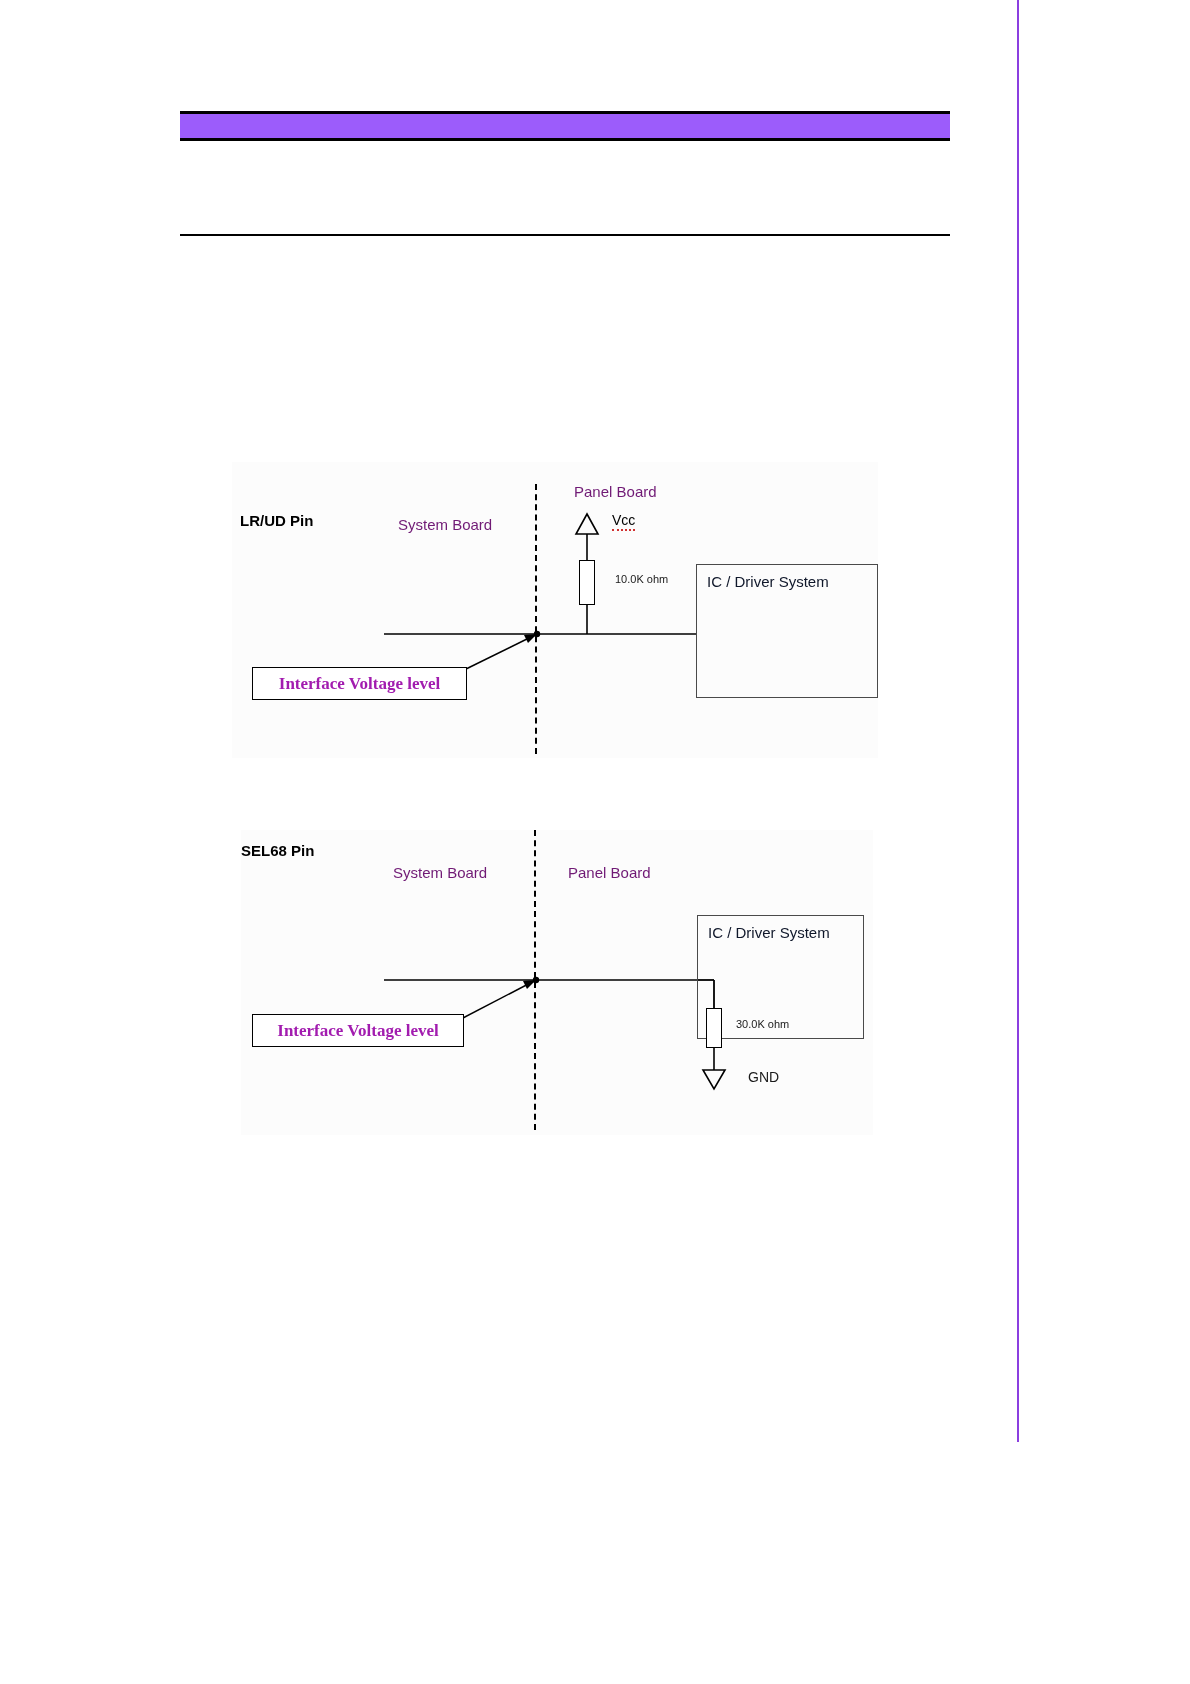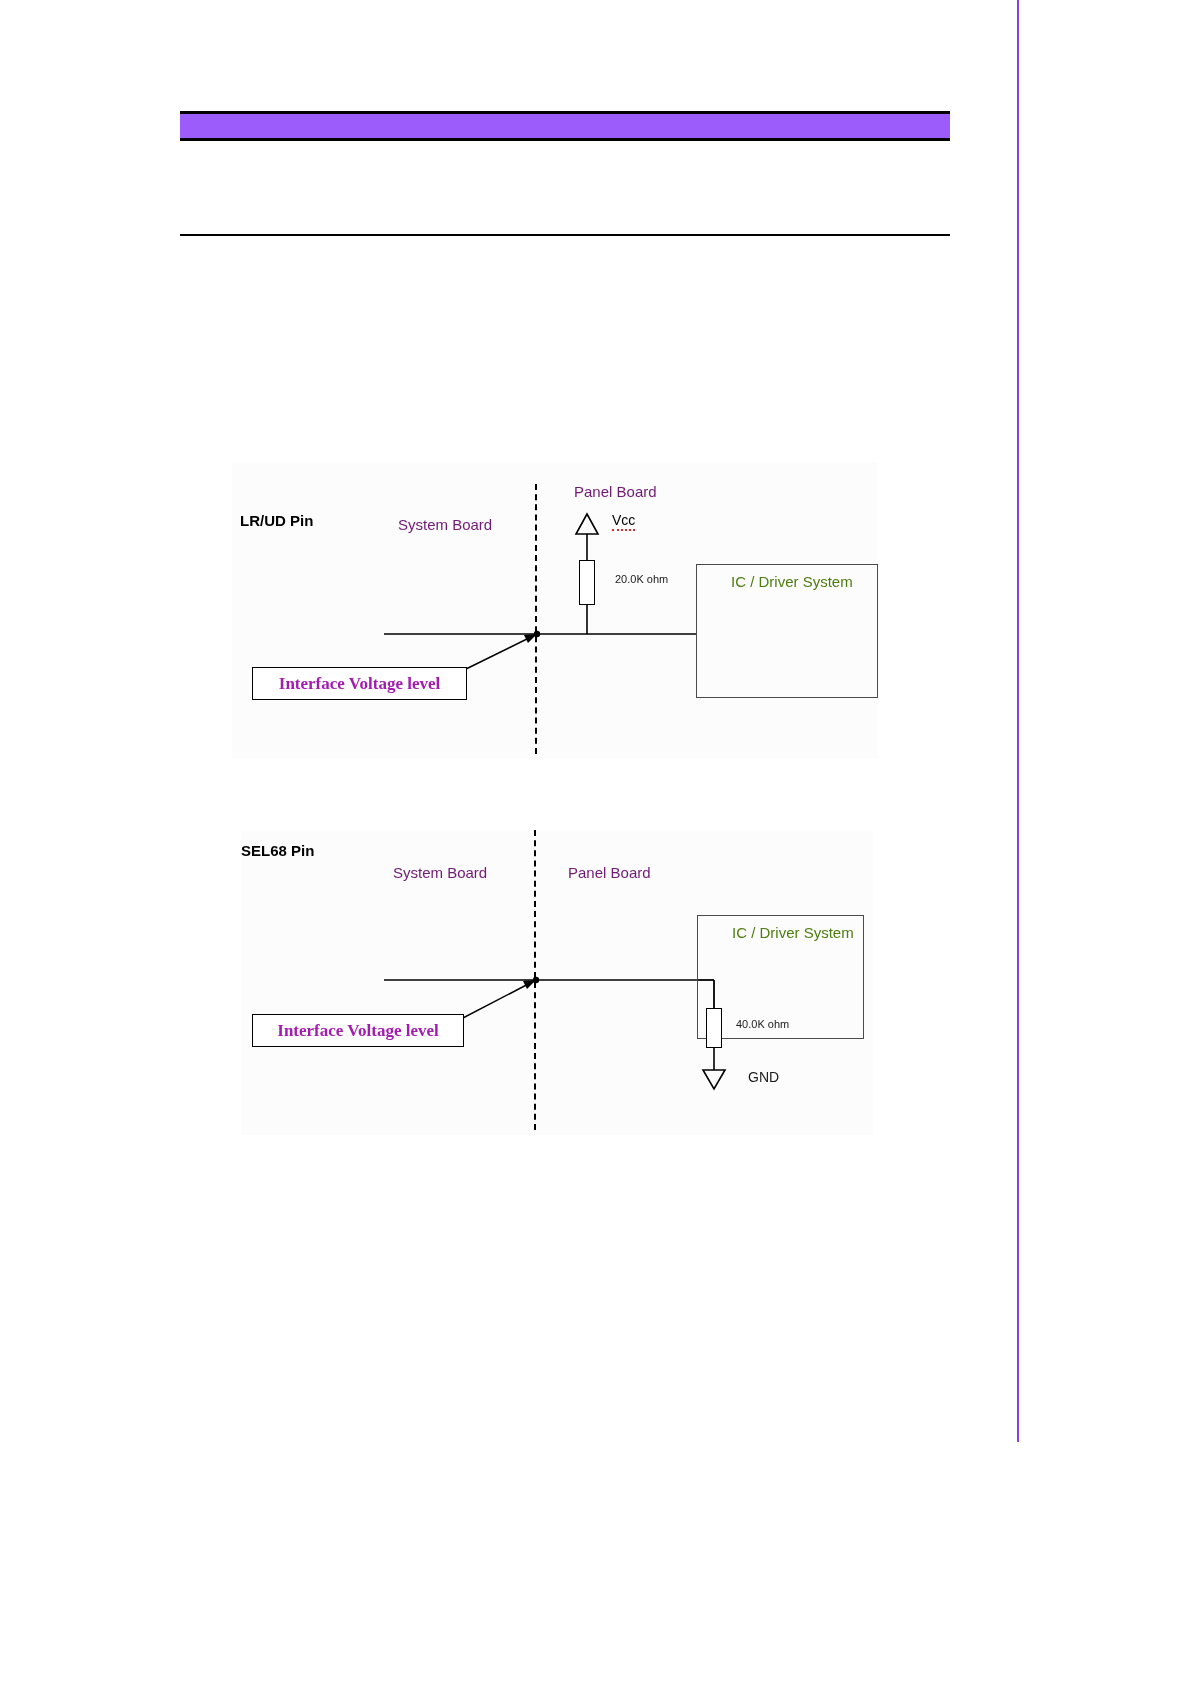--- a/index.html
+++ b/index.html
@@ -118,23 +118,22 @@
     position: absolute;
     border: 1.4px solid #4a4a4a;
     background: transparent;
     box-sizing: border-box;
   }
   .ic-box-label {
     position: absolute;
     left: 10px;
     top: 8px;
     font-size: 15px;
-    color: #4d7c0f;
-    white-space: nowrap;
-    margin-left: 24px;
+    color: #0f172a;
+    white-space: nowrap;
   }
   .resistor {
     position: absolute;
     border: 1.4px solid #000000;
     background: #ffffff;
     box-sizing: border-box;
   }
 
   
   .callout {
@@ -196,21 +195,21 @@
       <circle cx="305" cy="172" r="3.2" fill="#000000"></circle>
 
       <line x1="232" y1="208" x2="303" y2="173" stroke="#000000" stroke-width="1.5"></line>
       <polygon points="305,172 292,173 296,181" fill="#000000"></polygon>
     </svg>
 
     <div class="vcc-label" style="left:380px; top:50px;">Vcc</div>
 
     <div class="resistor" style="left:347px; top:98px; width:16px; height:45px;"></div>
 
-    <div class="small-label" style="left:383px; top:111px;">20.0K ohm</div>
+    <div class="small-label" style="left:383px; top:111px;">10.0K ohm</div>
 
     <div class="ic-box" style="left:464px; top:102px; width:182px; height:134px;">
       <div class="ic-box-label">IC / Driver System</div>
     </div>
 
     <div class="callout" style="left:20px; top:205px; width:215px; height:33px;">Interface Voltage level</div>
   </div>
 
   <div class="diagram" id="diagram-sel68">
 
@@ -238,20 +237,20 @@
       <line x1="222" y1="188" x2="293" y2="151" stroke="#000000" stroke-width="1.5"></line>
       <polygon points="295,150 282,151 286,159" fill="#000000"></polygon>
     </svg>
 
     <div class="ic-box" style="left:456px; top:85px; width:167px; height:124px;">
       <div class="ic-box-label">IC / Driver System</div>
     </div>
 
     <div class="resistor" style="left:465px; top:178px; width:16px; height:40px;"></div>
 
-    <div class="small-label" style="left:495px; top:188px;">40.0K ohm</div>
+    <div class="small-label" style="left:495px; top:188px;">30.0K ohm</div>
 
     <div class="mid-label" style="left:492px; top:239px;">GND</div>
 
     <div class="callout" style="left:11px; top:184px; width:212px; height:33px;">Interface Voltage level</div>
   </div>
 
 </div>
 
 </body></html>

